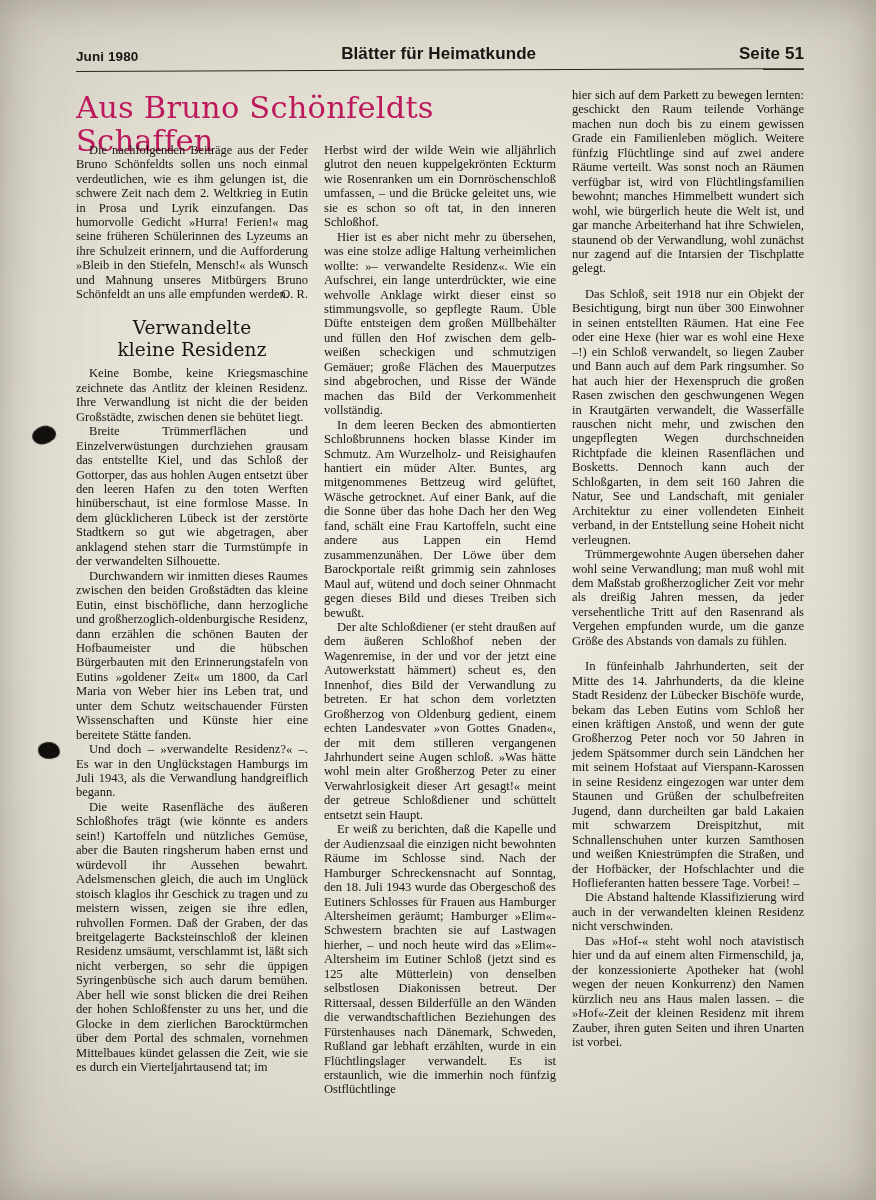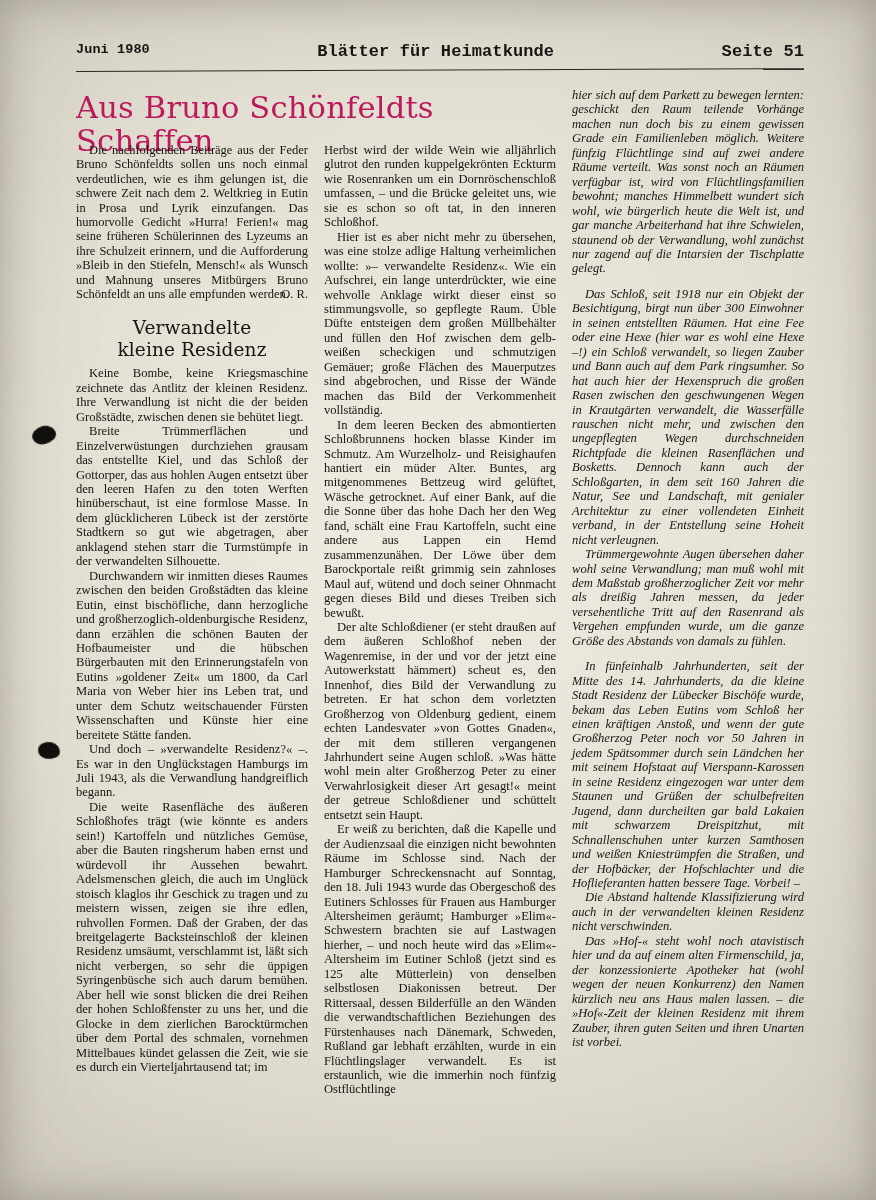--- a/index.html
+++ b/index.html
@@ -43,23 +43,23 @@
     position: absolute;
     left: 76px;
     top: 42px;
     width: 728px;
   }
 
   
   .runhead {
     position: relative;
     display: flex;
-    align-items: flex-start;
+    align-items: flex-end;
     justify-content: space-between;
-    font-family: Liberation Mono, monospace;
+    font-family: Liberation Sans, sans-serif;
     font-weight: bold;
     height: 22px;
   }
   .runhead .rh-left   { font-size: 13.5px; letter-spacing: .1px; }
   .runhead .rh-center { font-size: 17px; letter-spacing: .1px; }
   .runhead .rh-right  { font-size: 17px; letter-spacing: .1px; }
 
   .rule {
     position: absolute;
     left: 0;
@@ -89,21 +89,21 @@
     left: 0;
     top: 46px;
     width: 728px;
     display: flex;
     gap: 16px;
   }
   .col {
     width: 232px;
   }
   .col--1, .col--2 { padding-top: 55px; }
-  .col--3 { padding-top: 0px; font-style: italic; }
+  .col--3 { padding-top: 0px; }
 
   p {
     margin: 0;
     font-size: 12.6px;
     line-height: 14.45px;
     text-align: justify;
     text-justify: inter-word;
     hyphens: manual;
     letter-spacing: -0.02px;
     word-spacing: 0.1px;
@@ -185,21 +185,21 @@
         </h2>
 
         <p class="indent">Keine Bombe, keine Kriegsmaschine zeichnete das Antlitz der kleinen Residenz. Ihre Verwandlung ist nicht die der beiden Großstädte, zwischen denen sie behütet liegt.</p>
         <p class="indent">Breite Trümmerflächen und Einzelverwüstungen durchziehen grausam das entstellte Kiel, und das Schloß der Gottorper, das aus hohlen Augen entsetzt über den leeren Hafen zu den toten Werften hinüberschaut, ist eine formlose Masse. In dem glücklicheren Lübeck ist der zerstörte Stadtkern so gut wie abgetragen, aber anklagend stehen starr die Turmstümpfe in der verwandelten Silhouette.</p>
         <p class="indent">Durchwandern wir inmitten dieses Raumes zwischen den beiden Großstädten das kleine Eutin, einst bischöfliche, dann herzogliche und großherzoglich-oldenburgische Residenz, dann erzählen die schönen Bauten der Hofbaumeister und die hübschen Bürgerbauten mit den Erinnerungstafeln von Eutins »goldener Zeit« um 1800, da Carl Maria von Weber hier ins Leben trat, und unter dem Schutz weitschauender Fürsten Wissenschaften und Künste hier eine bereitete Stätte fanden.</p>
         <p class="indent">Und doch – »verwandelte Residenz?« –. Es war in den Unglückstagen Hamburgs im Juli 1943, als die Verwandlung handgreiflich begann.</p>
         <p class="indent">Die weite Rasenfläche des äußeren Schloßhofes trägt (wie könnte es anders sein!) Kartoffeln und nützliches Gemüse, aber die Bauten ringsherum haben ernst und würdevoll ihr Aussehen bewahrt. Adelsmenschen gleich, die auch im Unglück stoisch klaglos ihr Geschick zu tragen und zu meistern wissen, zeigen sie ihre edlen, ruhvollen Formen. Daß der Graben, der das breitgelagerte Backsteinschloß der kleinen Residenz umsäumt, verschlammt ist, läßt sich nicht verbergen, so sehr die üppigen Syringenbüsche sich auch darum bemühen. Aber hell wie sonst blicken die drei Reihen der hohen Schloßfenster zu uns her, und die Glocke in dem zierlichen Barocktürmchen über dem Portal des schmalen, vornehmen Mittelbaues kündet gelassen die Zeit, wie sie es durch ein Vierteljahrtausend tat; im</p>
       </div>
 
       <div class="col col--2">
-        <p class="noindent">Herbst wird der wilde Wein wie alljährlich glutrot den runden kuppelgekrönten Eckturm wie Rosenranken um ein Dornröschenschloß umfassen, – und die Brücke geleitet uns, wie sie es schon so oft tat, in den inneren Schloßhof.</p>
+        <p class="noindent">Herbst wird der wilde Wein wie alljährlich glutrot den neuen kuppelgekrönten Eckturm wie Rosenranken um ein Dornröschenschloß umfassen, – und die Brücke geleitet uns, wie sie es schon so oft tat, in den inneren Schloßhof.</p>
         <p class="indent">Hier ist es aber nicht mehr zu übersehen, was eine stolze adlige Haltung verheimlichen wollte: »– verwandelte Residenz«. Wie ein Aufschrei, ein lange unterdrückter, wie eine wehvolle Anklage wirkt dieser einst so stimmungsvolle, so gepflegte Raum. Üble Düfte entsteigen dem großen Müllbehälter und füllen den Hof zwischen dem gelb-weißen scheckigen und schmutzigen Gemäuer; große Flächen des Mauerputzes sind abgebrochen, und Risse der Wände machen das Bild der Verkommenheit vollständig.</p>
         <p class="indent">In dem leeren Becken des abmontierten Schloßbrunnens hocken blasse Kinder im Schmutz. Am Wurzelholz- und Reisighaufen hantiert ein müder Alter. Buntes, arg mitgenommenes Bettzeug wird gelüftet, Wäsche getrocknet. Auf einer Bank, auf die die Sonne über das hohe Dach her den Weg fand, schält eine Frau Kartoffeln, sucht eine andere aus Lappen ein Hemd zusammenzunähen. Der Löwe über dem Barockportale reißt grimmig sein zahnloses Maul auf, wütend und doch seiner Ohnmacht gegen dieses Bild und dieses Treiben sich bewußt.</p>
         <p class="indent">Der alte Schloßdiener (er steht draußen auf dem äußeren Schloßhof neben der Wagenremise, in der und vor der jetzt eine Autowerkstatt hämmert) scheut es, den Innenhof, dies Bild der Verwandlung zu betreten. Er hat schon dem vorletzten Großherzog von Oldenburg gedient, einem echten Landesvater »von Gottes Gnaden«, der mit dem stilleren vergangenen Jahrhundert seine Augen schloß. »Was hätte wohl mein alter Großherzog Peter zu einer Verwahrlosigkeit dieser Art gesagt!« meint der getreue Schloßdiener und schüttelt entsetzt sein Haupt.</p>
         <p class="indent">Er weiß zu berichten, daß die Kapelle und der Audienzsaal die einzigen nicht bewohnten Räume im Schlosse sind. Nach der Hamburger Schreckensnacht auf Sonntag, den 18. Juli 1943 wurde das Obergeschoß des Eutiners Schlosses für Frauen aus Hamburger Altersheimen geräumt; Hamburger »Elim«-Schwestern brachten sie auf Lastwagen hierher, – und noch heute wird das »Elim«-Altersheim im Eutiner Schloß (jetzt sind es 125 alte Mütterlein) von denselben selbstlosen Diakonissen betreut. Der Rittersaal, dessen Bilderfülle an den Wänden die verwandtschaftlichen Beziehungen des Fürstenhauses nach Dänemark, Schweden, Rußland gar lebhaft erzählten, wurde in ein Flüchtlingslager verwandelt. Es ist erstaunlich, wie die immerhin noch fünfzig Ostflüchtlinge</p>
       </div>
 
       <div class="col col--3">
         <p class="noindent">hier sich auf dem Parkett zu bewegen lernten: geschickt den Raum teilende Vorhänge machen nun doch bis zu einem gewissen Grade ein Familienleben möglich. Weitere fünfzig Flüchtlinge sind auf zwei andere Räume verteilt. Was sonst noch an Räumen verfügbar ist, wird von Flüchtlingsfamilien bewohnt; manches Himmelbett wundert sich wohl, wie bürgerlich heute die Welt ist, und gar manche Arbeiterhand hat ihre Schwielen, staunend ob der Verwandlung, wohl zunächst nur zagend auf die Intarsien der Tischplatte gelegt.</p>
         <p class="indent gap">Das Schloß, seit 1918 nur ein Objekt der Besichtigung, birgt nun über 300 Einwohner in seinen entstellten Räumen. Hat eine Fee oder eine Hexe (hier war es wohl eine Hexe –!) ein Schloß verwandelt, so liegen Zauber und Bann auch auf dem Park ringsumher. So hat auch hier der Hexenspruch die großen Rasen zwischen den geschwungenen Wegen in Krautgärten verwandelt, die Wasserfälle rauschen nicht mehr, und zwischen den ungepflegten Wegen durchschneiden Richtpfade die kleinen Rasenflächen und Bosketts. Dennoch kann auch der Schloßgarten, in dem seit 160 Jahren die Natur, See und Landschaft, mit genialer Architektur zu einer vollendeten Einheit verband, in der Entstellung seine Hoheit nicht verleugnen.</p>
         <p class="indent">Trümmergewohnte Augen übersehen daher wohl seine Verwandlung; man muß wohl mit dem Maßstab großherzoglicher Zeit vor mehr als dreißig Jahren messen, da jeder versehentliche Tritt auf den Rasenrand als Vergehen empfunden wurde, um die ganze Größe des Abstands von damals zu fühlen.</p>

